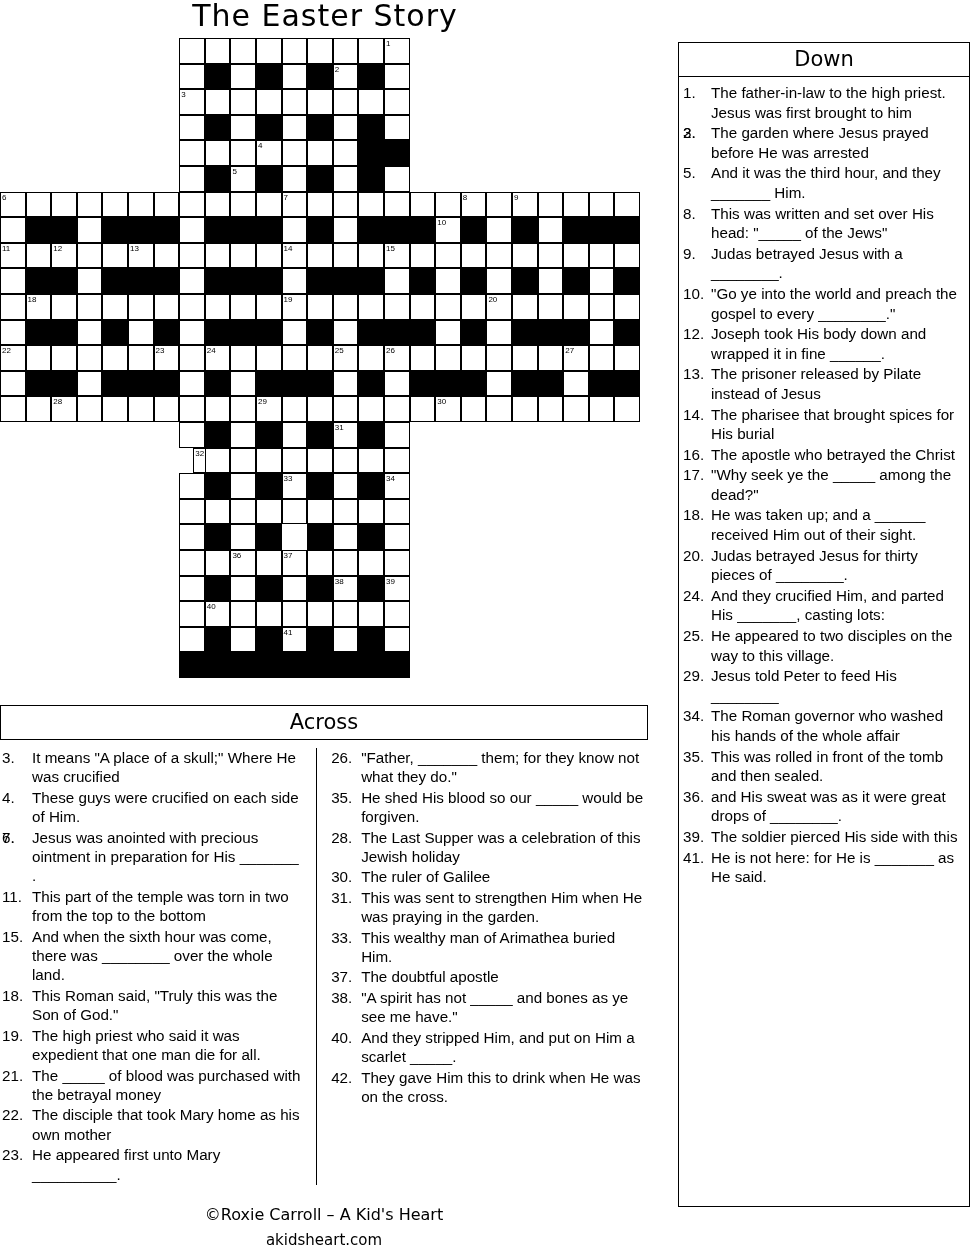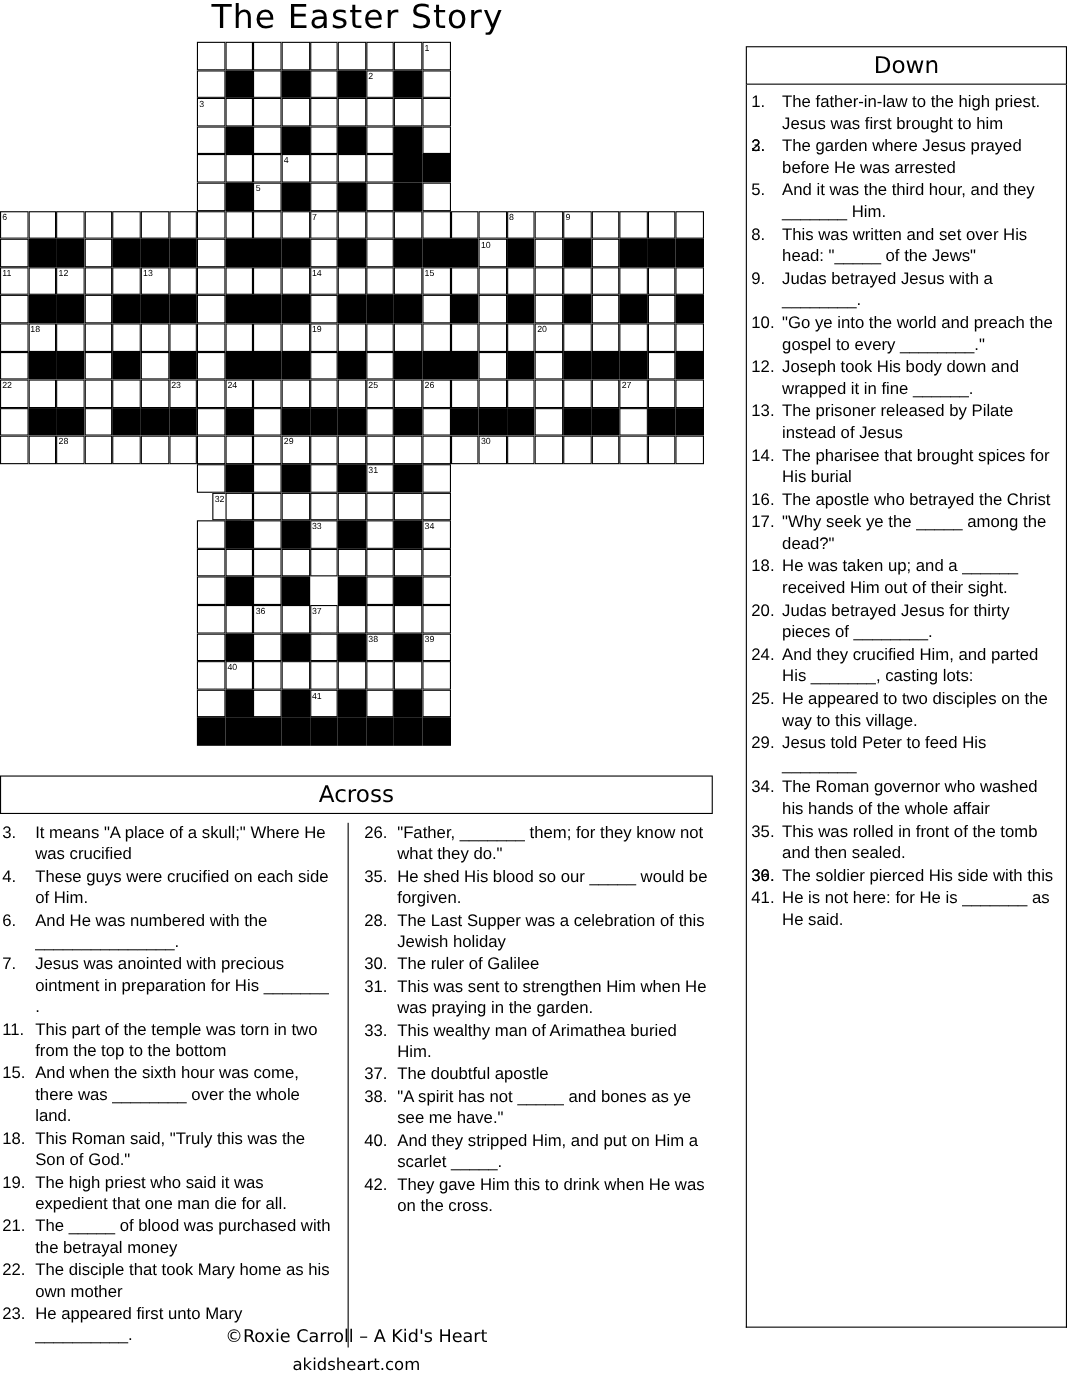--- a/index.html
+++ b/index.html
@@ -557,21 +557,21 @@
     </div>
 </div>
 
 <div id="across-panel">
   <div class="panel-head">Across</div>
   <div id="across-cols">
     <div class="col">
       <ul class="clues" id="across-left">
           <li><span class="n">3.</span><span>It means "A place of a skull;" Where He was crucified</span></li>
           <li><span class="n">4.</span><span>These guys were crucified on each side of Him.</span></li>
-          <li><span class="n">6.</span><span>And He was numbered with the _______________.</span></li>
+          <li><span class="n">6.</span></li>
           <li><span class="n">7.</span><span>Jesus was anointed with precious ointment in preparation for His _______ .</span></li>
           <li><span class="n">11.</span><span>This part of the temple was torn in two from the top to the bottom</span></li>
           <li><span class="n">15.</span><span>And when the sixth hour was come, there was ________ over the whole land.</span></li>
           <li><span class="n">18.</span><span>This Roman said, "Truly this was the Son of God."</span></li>
           <li><span class="n">19.</span><span>The high priest who said it was expedient that one man die for all.</span></li>
           <li><span class="n">21.</span><span>The _____ of blood was purchased with the betrayal money</span></li>
           <li><span class="n">22.</span><span>The disciple that took Mary home as his own mother</span></li>
           <li><span class="n">23.</span><span>He appeared first unto Mary __________.</span></li>
         </ul>
     </div>
@@ -608,21 +608,21 @@
         <li><span class="n">14.</span><span>The pharisee that brought spices for His burial</span></li>
         <li><span class="n">16.</span><span>The apostle who betrayed the Christ</span></li>
         <li><span class="n">17.</span><span>"Why seek ye the _____ among the dead?"</span></li>
         <li><span class="n">18.</span><span>He was taken up; and a ______ received Him out of their sight.</span></li>
         <li><span class="n">20.</span><span>Judas betrayed Jesus for thirty pieces of ________.</span></li>
         <li><span class="n">24.</span><span>And they crucified Him, and parted His _______, casting lots:</span></li>
         <li><span class="n">25.</span><span>He appeared to two disciples on the way to this village.</span></li>
         <li><span class="n">29.</span><span>Jesus told Peter to feed His ________</span></li>
         <li><span class="n">34.</span><span>The Roman governor who washed his hands of the whole affair</span></li>
         <li><span class="n">35.</span><span>This was rolled in front of the tomb and then sealed.</span></li>
-        <li><span class="n">36.</span></li>
+        <li><span class="n">36.</span><span>and His sweat was as it were great drops of ________.</span></li>
         <li><span class="n">39.</span><span>The soldier pierced His side with this</span></li>
         <li><span class="n">41.</span><span>He is not here:  for He is _______ as He said.</span></li>
       </ul>
   </div>
 </div>
 
 <div class="credit">©Roxie Carroll – A Kid's Heart</div>
 <div class="credit2">akidsheart.com</div>
 
 </body></html>

